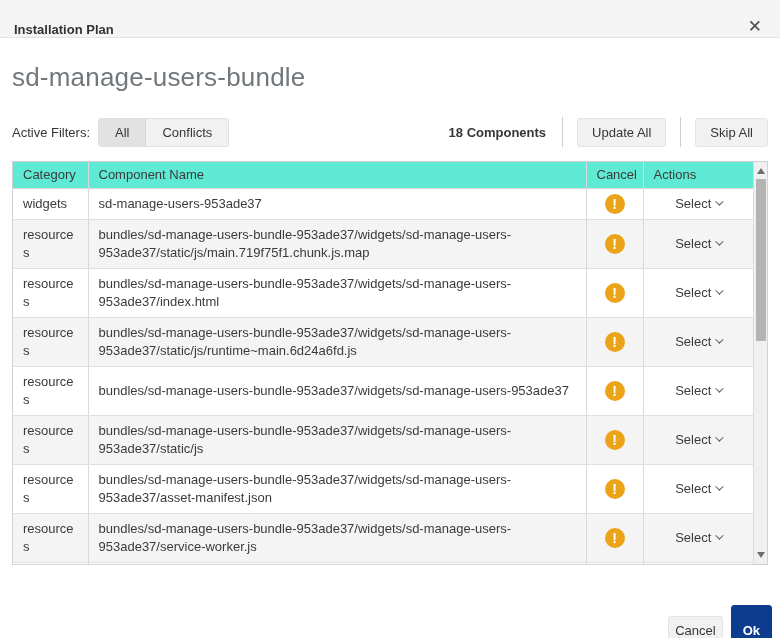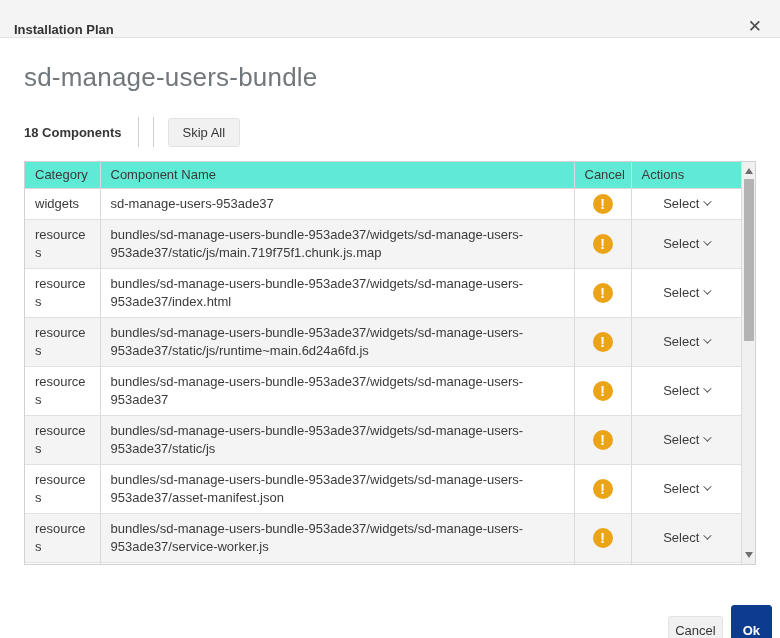--- a/index.html
+++ b/index.html
@@ -12,21 +12,21 @@
     display: flex; align-items: flex-end; justify-content: space-between;
     padding: 0 14px;
   }
   .modal-title { font-size: 13px; font-weight: bold; color: #333333; }
   .close-btn {
     font-size: 17px; color: #4d4d4d; cursor: pointer; line-height: 1;
     background: none; border: none; font-family: inherit; padding: 2px 4px;
   }
 
   
-  .modal-body { padding: 0 24px; }
+  .modal-body { padding: 0 12px; }
   .bundle-title {
     margin-top: 24px; font-size: 26px; font-weight: 400; color: #72777b;
     letter-spacing: 0.2px;
   }
 
   
   .toolbar {
     margin-top: 24px; display: flex; align-items: center; justify-content: space-between;
     height: 30px;
   }
@@ -140,23 +140,31 @@
   <div class="modal-header">
     <span class="modal-title">Installation Plan</span>
     <button class="close-btn">✕</button>
   </div>
 
   <div class="modal-body">
 
     <h1 class="bundle-title">sd-manage-users-bundle</h1>
 
     <div class="toolbar">
+      <div class="filters">
+        <span class="filters-label">Active Filters:</span>
+        <div class="filter-group">
+          <button class="filter-btn active">All</button>
+          <button class="filter-btn">Conflicts</button>
+        </div>
+      </div>
       <div class="toolbar-right">
         <span class="components-count">18 Components</span>
         <span class="v-divider"></span>
+        <button class="toolbar-btn">Update All</button>
         <span class="v-divider"></span>
         <button class="toolbar-btn">Skip All</button>
       </div>
     </div>
 
     <div class="table-wrap">
       <table class="plan-table">
         <colgroup>
           <col class="col-category">
             <col class="col-name">

